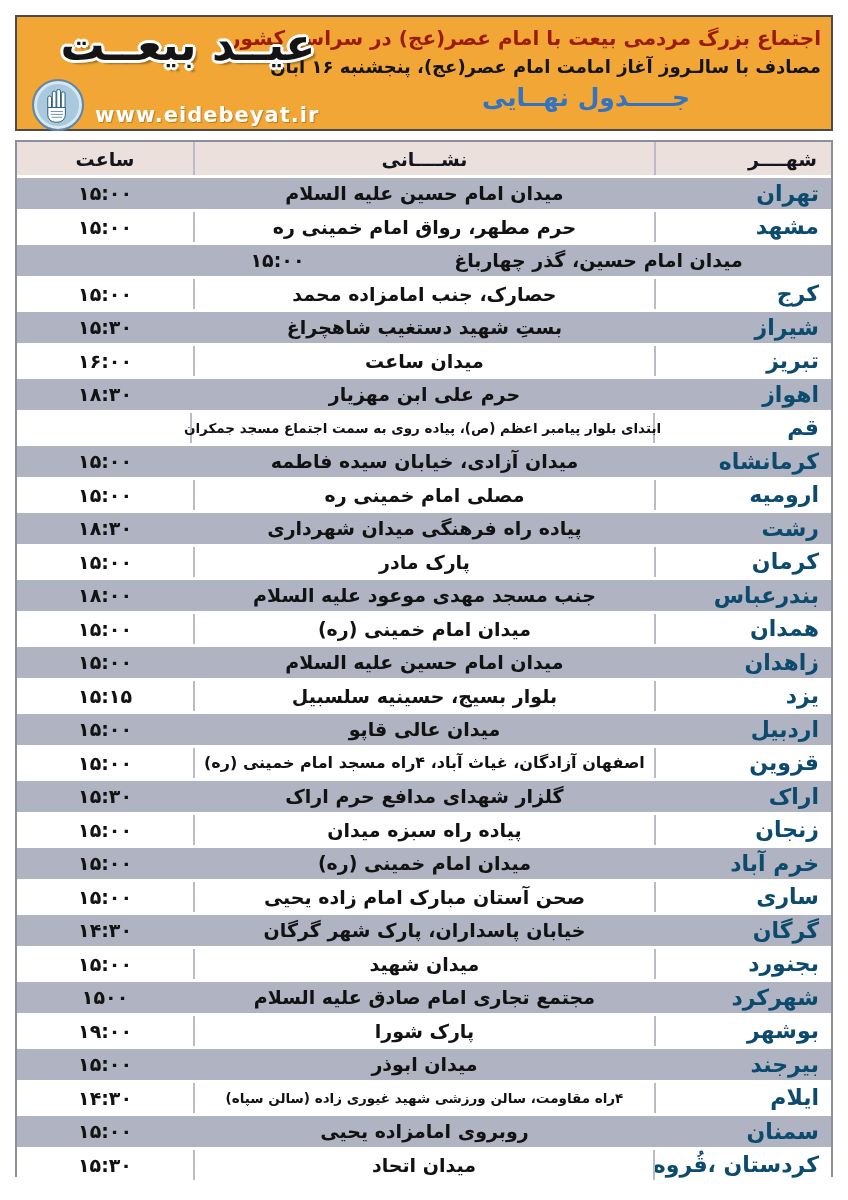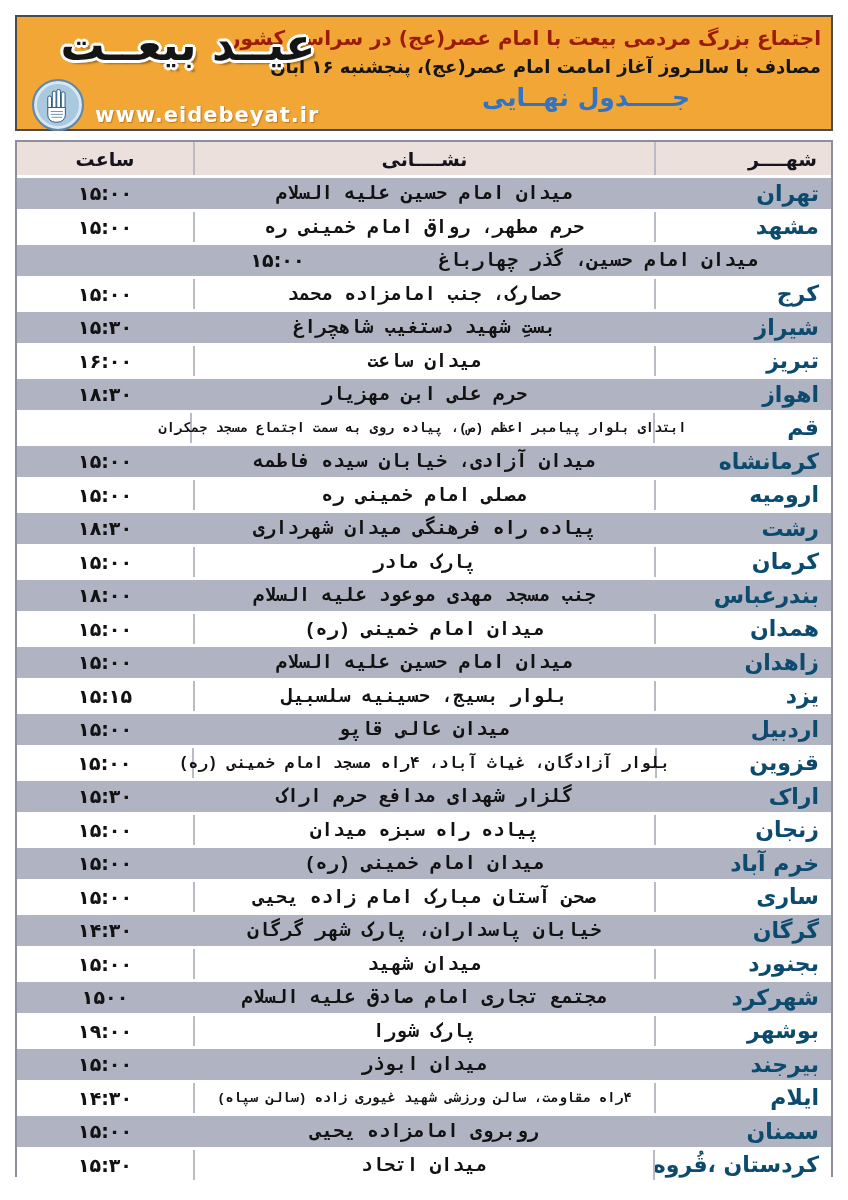--- a/index.html
+++ b/index.html
@@ -88,21 +88,21 @@
   .cell-city{width:176px;justify-content:flex-start;padding-right:12px;padding-left:8px;}
   .cell-address{width:465px;justify-content:center;text-align:center;}
   .cell-time{width:177px;justify-content:center;direction:ltr;}
   .t-header .cell-address,
   .t-row.light .cell-address{
     border-left:2px solid #b9bcc6;
     border-right:2px solid #b9bcc6;
   }
   .t-row.dark .cell-address{border-left:2px solid transparent;border-right:2px solid transparent;}
   .city-text{font-size:22px;font-weight:bold;color:#0c4a6e;white-space:nowrap;}
-  .addr-text{font-size:19px;font-weight:bold;color:#121212;white-space:nowrap;font-family:Liberation Mono, monospace;}
+  .addr-text{font-size:19px;font-weight:bold;color:#121212;white-space:nowrap;}
   .addr-text.medium{font-size:16px;}
   .addr-text.small{font-size:13.5px;}
   .time-text{font-size:19px;font-weight:bold;color:#121212;letter-spacing:1px;}
   .head-label{font-size:19px;font-weight:bold;color:#14141e;}
   .t-header .cell-city{justify-content:flex-start;padding-right:14px;}
   .t-header .cell-time{direction:rtl;justify-content:center;}
 </style>
 </head>
 <body>
 
@@ -328,21 +328,21 @@
     </div>
     <div class="cell cell-time">
       <span class="time-text">۱۵:۰۰</span>
     </div>
   </div>
         <div class="t-row light">
     <div class="cell cell-city">
       <span class="city-text">قزوین</span>
     </div>
     <div class="cell cell-address">
-      <span class="addr-text medium">بلوار آزادگان، غیاث آباد، ۴راه مسجد امام خمینی (ره)</span>
+      <span class="addr-text medium">اصفهان آزادگان، غیاث آباد، ۴راه مسجد امام خمینی (ره)</span>
     </div>
     <div class="cell cell-time">
       <span class="time-text">۱۵:۰۰</span>
     </div>
   </div>
         <div class="t-row dark">
     <div class="cell cell-city">
       <span class="city-text">اراک</span>
     </div>
     <div class="cell cell-address">

